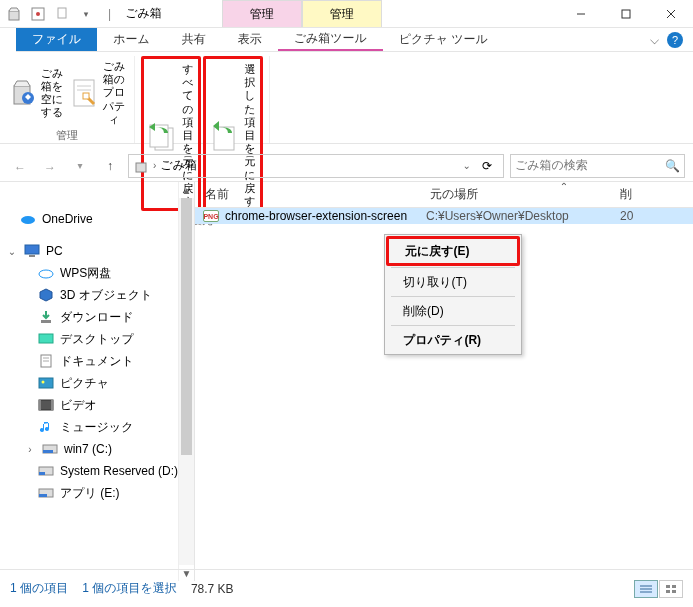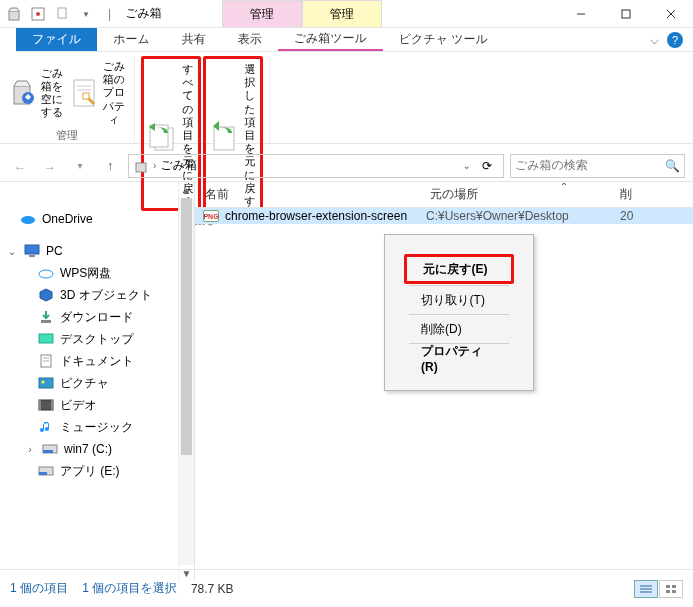--- a/index.html
+++ b/index.html
@@ -71,21 +71,21 @@
 .ch-date{ flex:1; }
 .sort-caret{font-size:10px;color:#555; width:100%; text-align:center; position:absolute; top:-1px; left:120px;}
 
 .filerow { height:16px; display:flex; align-items:center; background:#cde8ff; }
 .fr-name{ width:231px; display:flex; align-items:center; gap:6px; padding-left:8px; overflow:hidden; white-space:nowrap;}
 .fr-loc{ width:190px; color:#555; overflow:hidden; white-space:nowrap;}
 .fr-date{ color:#555; padding-left:4px;}
 .png-badge{width:16px;height:12px;background:#fff;border:1px solid #7a7;display:inline-flex;align-items:center;justify-content:center;font-size:7px;color:#c33;font-weight:bold;border-radius:2px;}
 
 
-.ctxmenu { position:absolute; left:384px; top:234px; width:150px; background:#f4f4f4; border:1px solid #b5b5b5; box-shadow:2px 2px 4px rgba(0,0,0,.2); padding:20px;}
+.ctxmenu { position:absolute; left:384px; top:234px; width:138px; background:#f4f4f4; border:1px solid #b5b5b5; box-shadow:2px 2px 4px rgba(0,0,0,.2); padding:2px;}
 .ctxitem { height:24px; display:flex; align-items:center; padding:0 16px; }
 .ctxitem.bold { font-weight:bold; }
 .ctxsep { height:1px; background:#d0d0d0; margin:2px 4px;}
 .ctx-highlight { border:3px solid #e11; border-radius:2px; margin:-1px;}
 
 
 .statusbar { position:absolute; bottom:0; left:0; right:0; height:38px; border-top:1px solid #e5e5e5; display:flex; align-items:center; padding:0 10px; gap:14px; color:#1560a8; font-size:11px;}
 .status-views { margin-left:auto; display:flex; gap:1px;}
 .sv-btn { width:24px;height:18px;border:1px solid #ccc;display:flex;align-items:center;justify-content:center;}
 .sv-btn.active{background:#d6eaff;border-color:#7aa;}
@@ -357,20 +357,29 @@
             <rect x="1" y="1" width="14" height="8" fill="#ddd" stroke="#888"></rect>
             <rect x="1" y="6" width="10" height="3" fill="#3a7bd5"></rect>
           </svg>
         </span>
         <span>win7 (C:)</span>
       </div>
     <div class="navitem child2">
         <span class="nav-icon">
           <svg width="16" height="10">
             <rect x="1" y="1" width="14" height="8" fill="#ddd" stroke="#888"></rect>
+            <rect x="1" y="6" width="6" height="3" fill="#3a7bd5"></rect>
+          </svg>
+        </span>
+        <span>System Reserved (D:)</span>
+      </div>
+    <div class="navitem child2">
+        <span class="nav-icon">
+          <svg width="16" height="10">
+            <rect x="1" y="1" width="14" height="8" fill="#ddd" stroke="#888"></rect>
             <rect x="1" y="6" width="8" height="3" fill="#3a7bd5"></rect>
           </svg>
         </span>
         <span>アプリ (E:)</span>
       </div>
 
     <div class="navpane-scroll">
       <div class="sb-btn">▲</div>
       <div class="sb-track">
           <div class="sb-thumb"></div>

